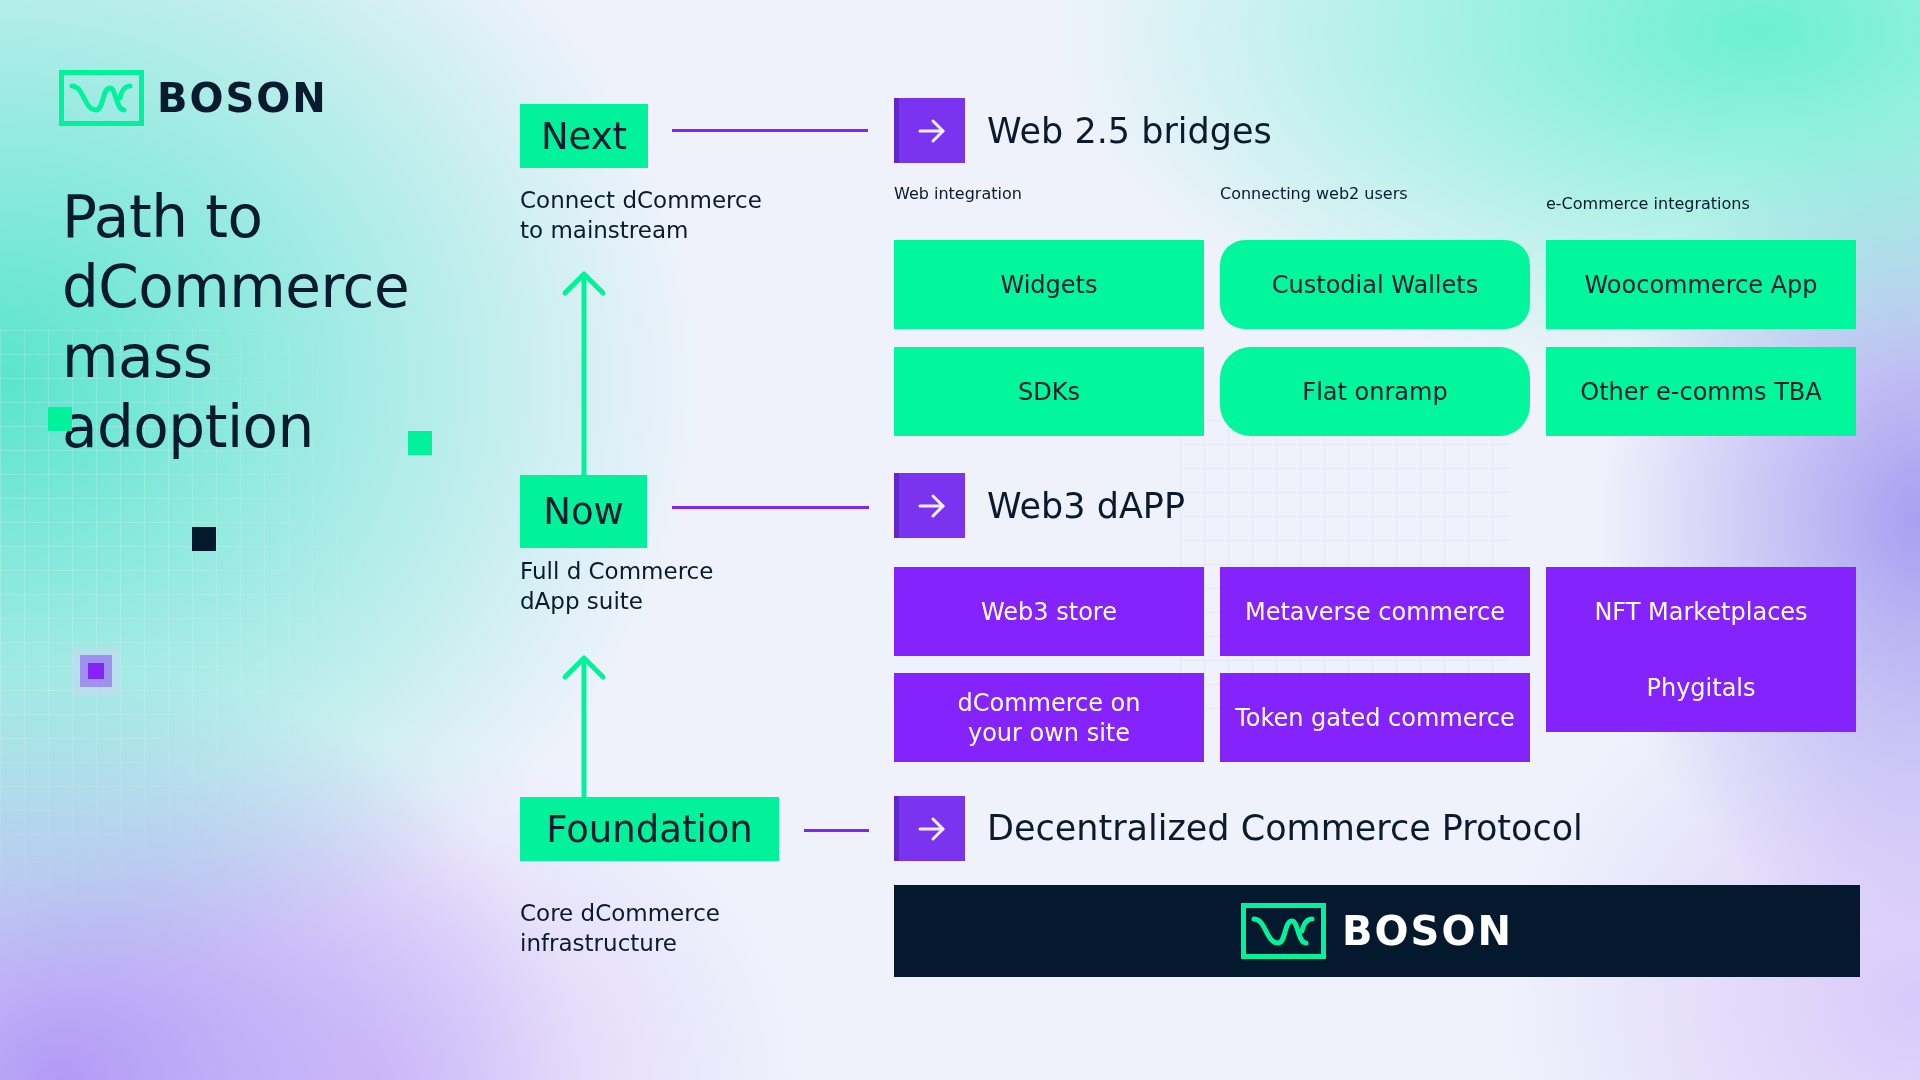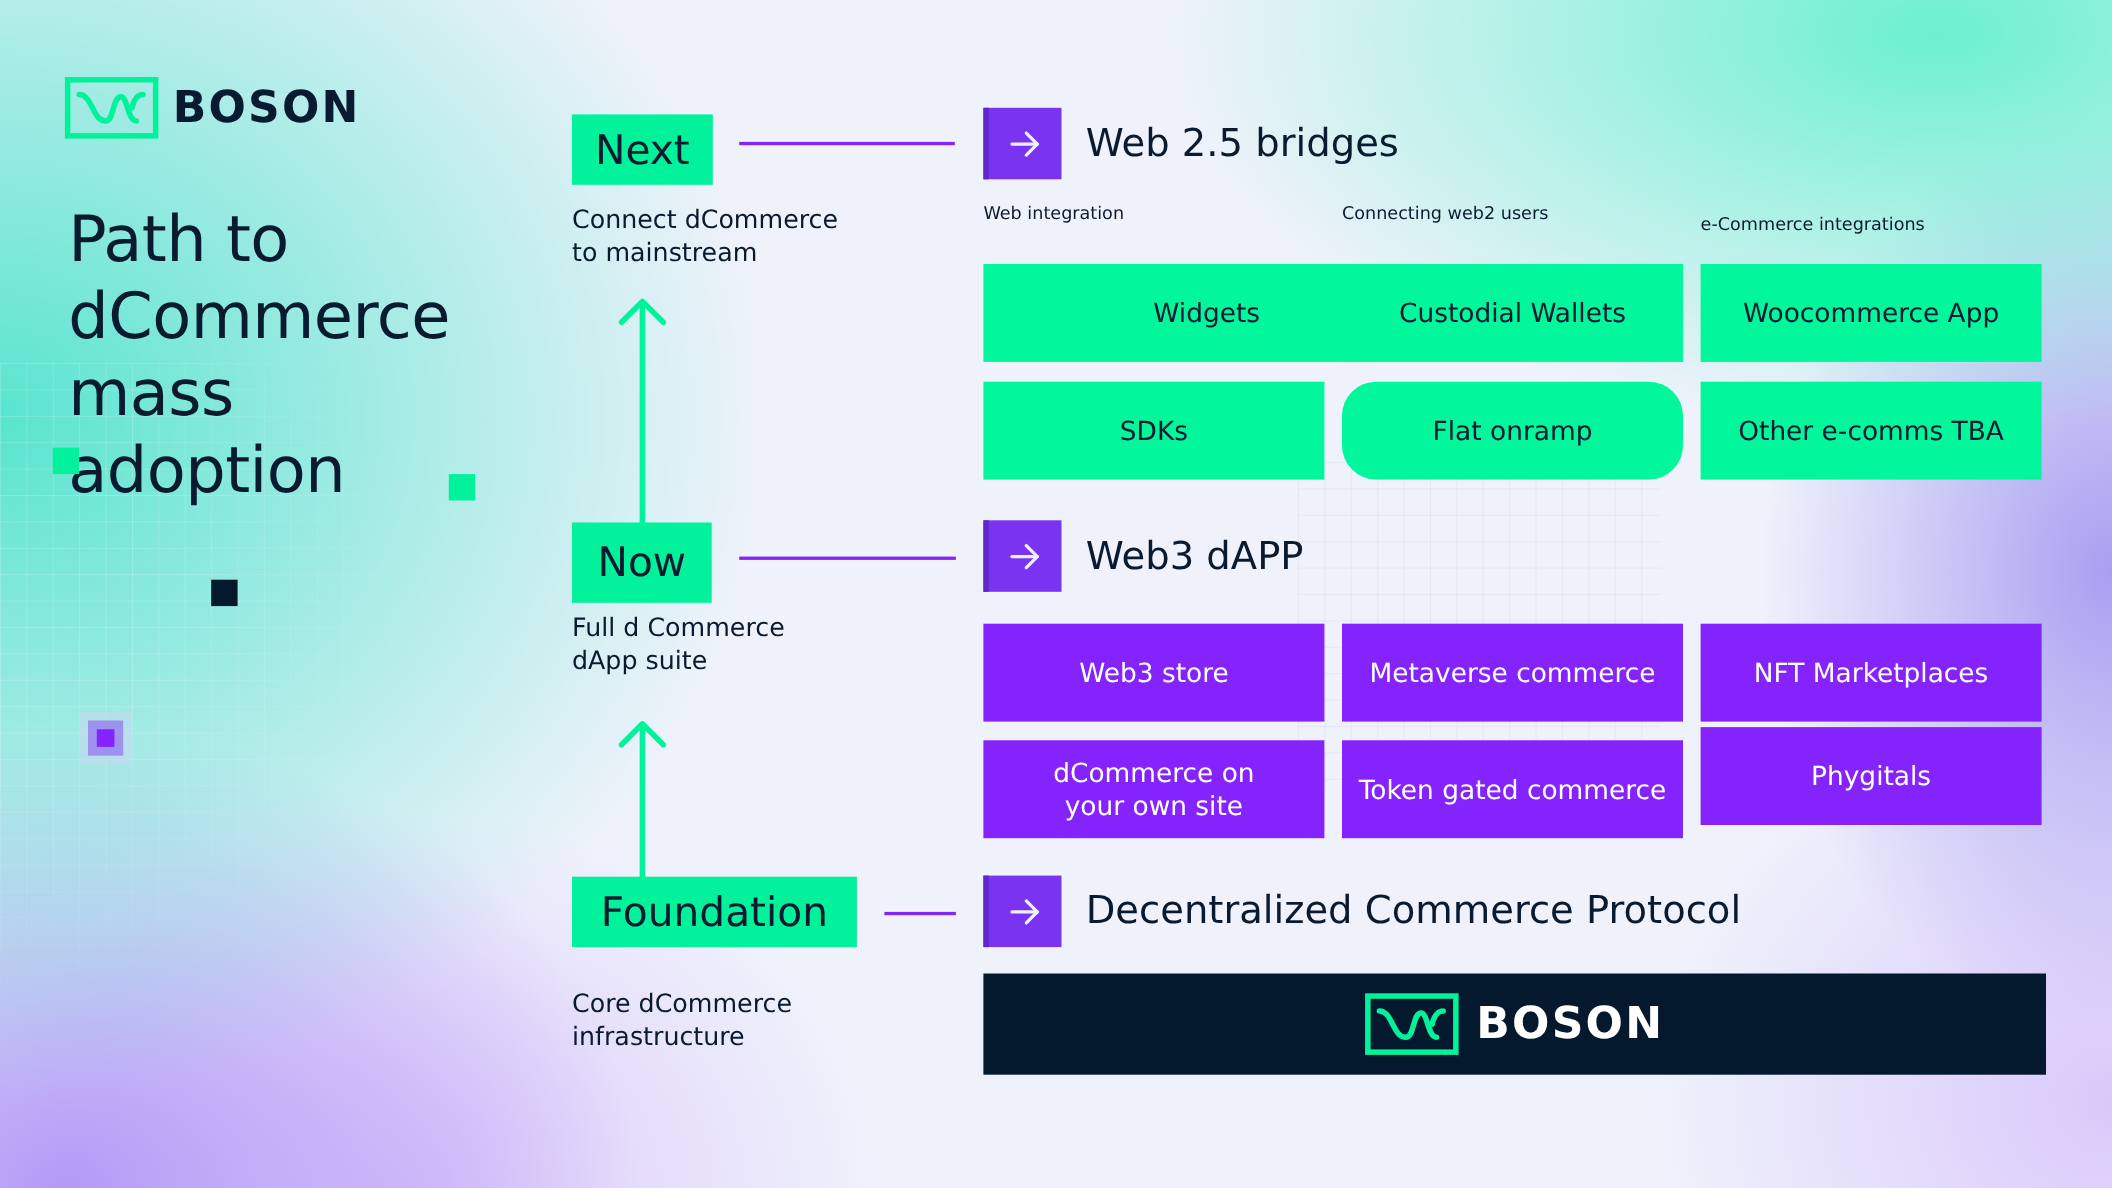--- a/index.html
+++ b/index.html
@@ -137,41 +137,41 @@
     <line x1="3" y1="13" x2="26" y2="13" stroke="#eef0ff" stroke-width="3" stroke-linecap="round"></line>
     <polyline points="16,3 26,13 16,23" fill="none" stroke="#eef0ff" stroke-width="3" stroke-linecap="round" stroke-linejoin="round"></polyline>
   </svg>
 </div>
 <div class="section-title" style="left:987px;top:110px;">Web 2.5 bridges</div>
 
 <div class="col-label" style="left:894px;top:184px;">Web integration</div>
 <div class="col-label" style="left:1220px;top:184px;">Connecting web2 users</div>
 <div class="col-label" style="left:1546px;top:194px;">e-Commerce integrations</div>
 
-<div class="tile green" style="left:894px;top:240px;padding-left:48px;">Widgets</div>
-<div class="tile green" style="left:1220px;top:240px;">Custodial Wallets</div>
+<div class="tile green" style="left:894px;top:240px;">Widgets</div>
+<div class="tile green" style="left:1220px;top:240px;border-radius:25px;">Custodial Wallets</div>
 <div class="tile green" style="left:1546px;top:240px;">Woocommerce App</div>
 <div class="tile green" style="left:894px;top:347px;">SDKs</div>
 <div class="tile green" style="left:1220px;top:347px;border-radius:31px;">Flat onramp</div>
 <div class="tile green" style="left:1546px;top:347px;">Other e-comms TBA</div>
 
 <div class="arrow-box" style="left:894px;top:473px;">
   <svg width="30" height="26" viewBox="0 0 30 26">
     <line x1="3" y1="13" x2="26" y2="13" stroke="#eef0ff" stroke-width="3" stroke-linecap="round"></line>
     <polyline points="16,3 26,13 16,23" fill="none" stroke="#eef0ff" stroke-width="3" stroke-linecap="round" stroke-linejoin="round"></polyline>
   </svg>
 </div>
 <div class="section-title" style="left:987px;top:485px;">Web3 dAPP</div>
 
 <div class="tile purple" style="left:894px;top:567px;">Web3 store</div>
 <div class="tile purple" style="left:1220px;top:567px;">Metaverse commerce</div>
 <div class="tile purple" style="left:1546px;top:567px;">NFT Marketplaces</div>
 <div class="tile purple" style="left:894px;top:673px;padding:16px 60px;box-sizing:border-box;">dCommerce on your own site</div>
 <div class="tile purple" style="left:1220px;top:673px;">Token gated commerce</div>
-<div class="tile purple" style="left:1546px;top:661px;">Phygitals</div>
+<div class="tile purple" style="left:1546px;top:643px;">Phygitals</div>
 
 <div class="arrow-box" style="left:894px;top:796px;">
   <svg width="30" height="26" viewBox="0 0 30 26">
     <line x1="3" y1="13" x2="26" y2="13" stroke="#eef0ff" stroke-width="3" stroke-linecap="round"></line>
     <polyline points="16,3 26,13 16,23" fill="none" stroke="#eef0ff" stroke-width="3" stroke-linecap="round" stroke-linejoin="round"></polyline>
   </svg>
 </div>
 <div class="section-title" style="left:987px;top:807px;">Decentralized Commerce Protocol</div>
 
 <div class="banner">

